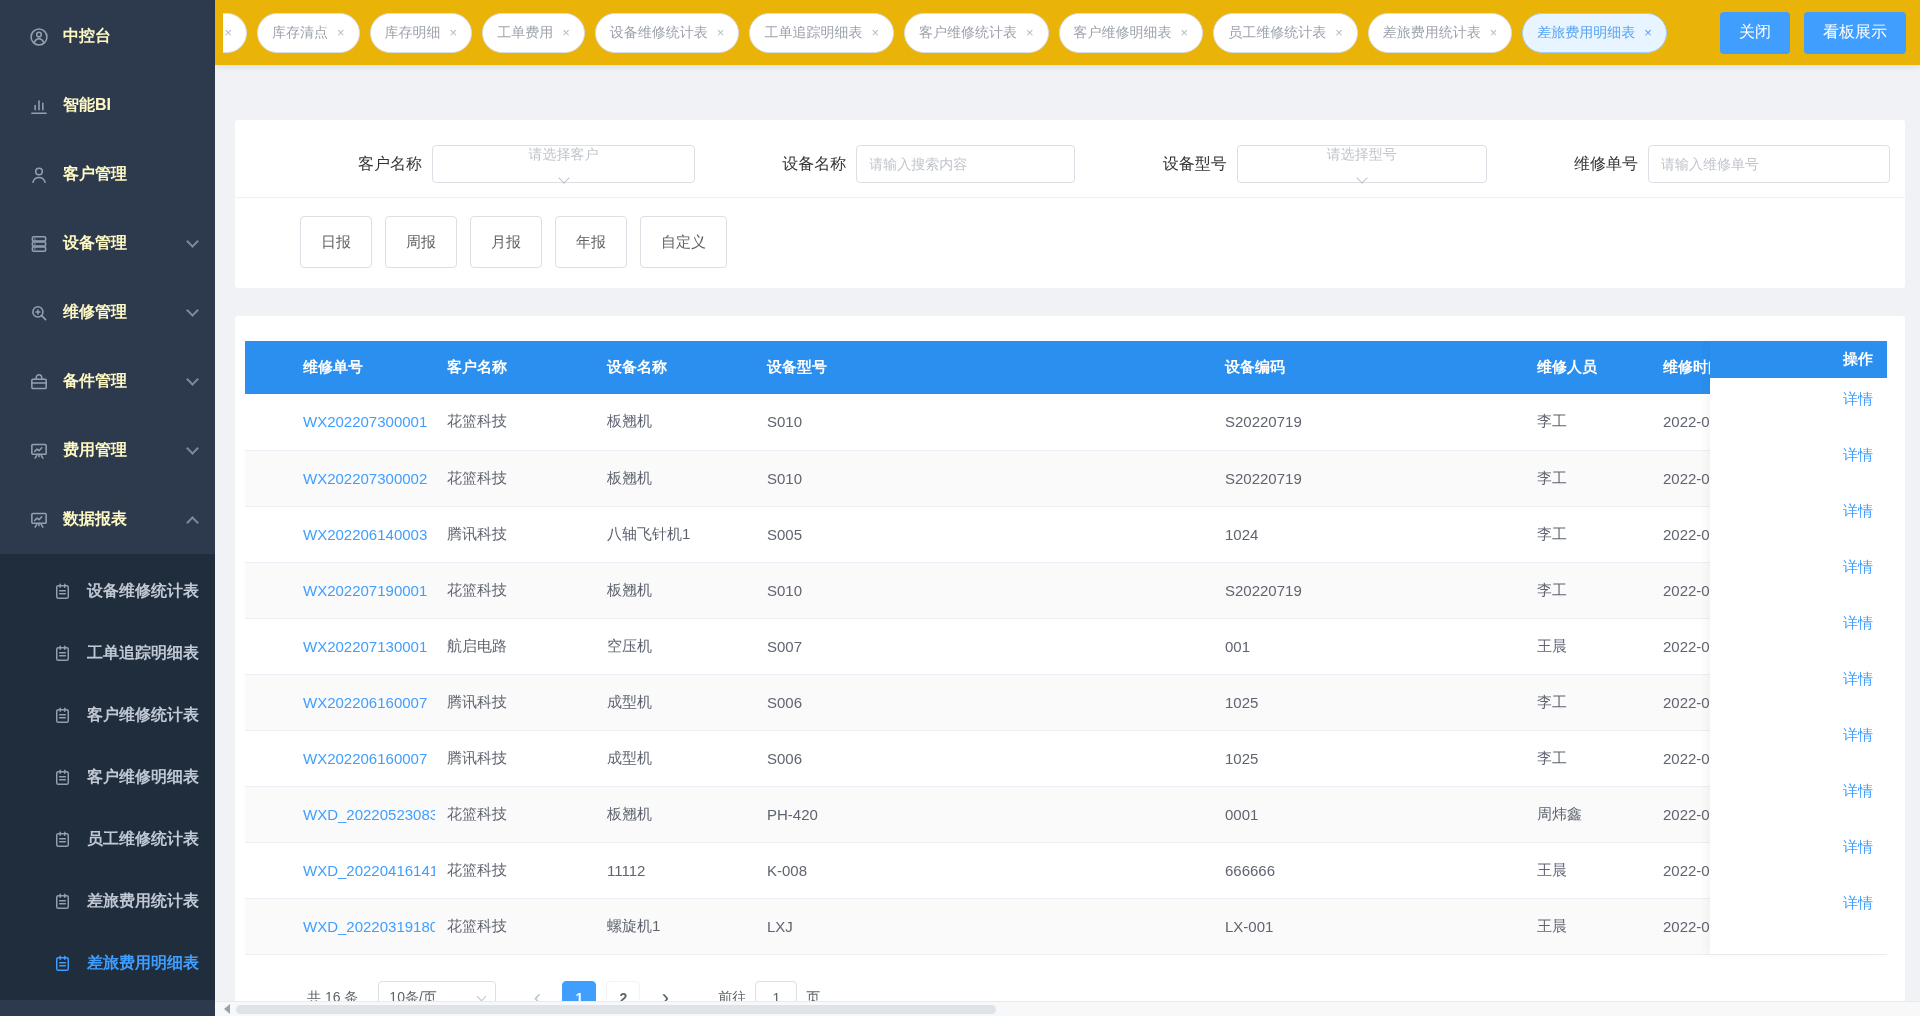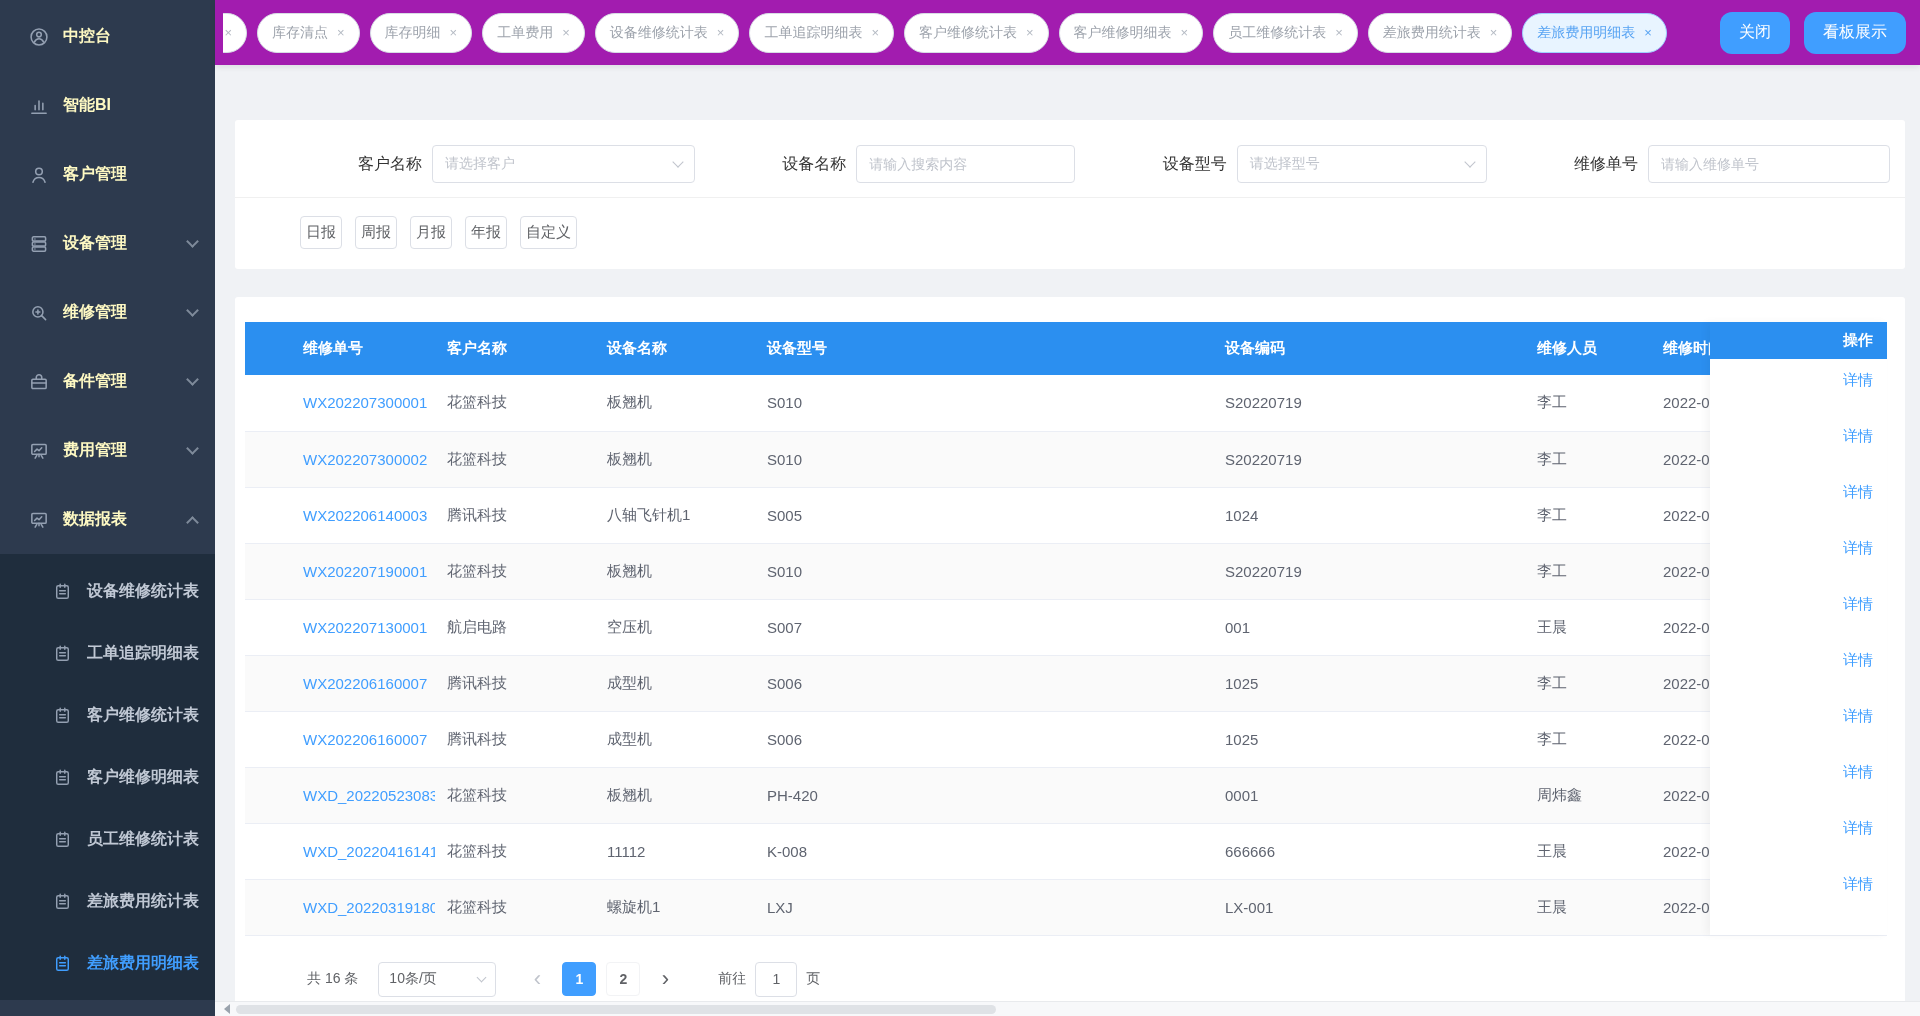--- a/index.html
+++ b/index.html
@@ -19,55 +19,55 @@
     color:#c0c8d4;font-size:16px;font-weight:700;cursor:pointer;}
   .sub-item .sicon{width:21px;height:21px;margin-right:14px;color:#94a0b2;display:inline-flex;}
   .sub-item.active{color:var(--accent);}
   .sub-item.active .sicon{color:var(--accent);}
   .caret{width:9px;height:9px;border-right:2px solid currentColor;border-bottom:2px solid currentColor;display:inline-block;}
   .caret.down{transform:rotate(45deg);margin-top:-4px;}
   .caret.up{transform:rotate(-135deg);margin-top:6px;}
 
   
   .main{flex:1;display:flex;flex-direction:column;min-width:0;}
-  .tabbar{height:65px;flex:none;background:#a21caf;display:flex;align-items:center;
+  .tabbar{height:65px;flex:none;background:#eab308;display:flex;align-items:center;
     padding:0 14px 0 8px;box-shadow:0 2px 6px rgba(0,21,41,.09);position:relative;z-index:3;}
   .tabs{display:flex;align-items:center;gap:10px;flex:1;min-width:0;overflow:hidden;margin-right:16px;}
   .chip{flex:none;height:40px;display:inline-flex;align-items:center;padding:0 14px;
     border:1px solid #d8dce5;border-radius:20px;background:#fff;color:#9da3ac;font-size:14px;cursor:pointer;}
   .chip .chip-label{white-space:nowrap;}
   .chip .chip-x{margin-left:9px;color:#b4bac3;font-size:13px;line-height:1;}
   .chip .chip-x::before{content:"×";}
   .chip.active{background:#e8f4ff;border-color:#a0cfff;color:#57a3f3;}
   .chip.active .chip-x{color:#57a3f3;}
   .chip.clipped{width:118px;margin-left:-94px;justify-content:flex-end;}
   .tab-btn{flex:none;height:42px;padding:0 19px;margin-left:14px;background:var(--accent);
-    color:#fff;font-size:16px;border:none;border-radius:12px;cursor:pointer;font-family:inherit;}
+    color:#fff;font-size:16px;border:none;border-radius:4px;cursor:pointer;font-family:inherit;}
 
   .content{flex:1;padding:27px 15px 0 20px;overflow:hidden;}
   .card{background:#fff;border-radius:3px;margin-top:28px;}
 
   
   .filter-card{margin-bottom:10px;}
   .filter-row{display:flex;align-items:center;justify-content:space-between;
     padding:25px 15px 14px 123px;}
   .f-group{display:flex;align-items:center;}
   .f-label{font-size:16px;color:#333;margin-right:10px;white-space:nowrap;}
   .f-select{height:38px;border:1px solid #dcdfe6;border-radius:4px;background:#fff;
-    display:flex;align-items:center;justify-content:space-between;padding:0 12px;cursor:pointer;}
+    display:flex;align-items:center;justify-content:space-between;padding:0 12px;cursor:pointer;flex-direction:column;}
   .f-select .ph{color:#c0c4cc;font-size:14px;}
   .f-select .caret{color:#c0c4cc;width:8px;height:8px;border-width:1.5px;}
   .f-input{height:38px;border:1px solid #dcdfe6;border-radius:4px;padding:0 12px;
     font-size:14px;color:#606266;font-family:inherit;outline:none;}
   .f-input::placeholder{color:#c0c4cc;}
   .divider{border-bottom:1px solid #f0f0f0;margin:0 0;}
   .actions-row{display:flex;align-items:center;justify-content:space-between;padding:18px 15px 20px 65px;}
   .period-group{display:flex;gap:13px;}
   .right-actions{display:flex;align-items:center;gap:13px;}
-  .btn{height:33px;padding:0 5px;border:1px solid #dcdfe6;border-radius:4px;background:#fff;
+  .btn{height:52px;padding:0 20px;border:1px solid #dcdfe6;border-radius:4px;background:#fff;
     color:#606266;font-size:15px;cursor:pointer;font-family:inherit;white-space:nowrap;}
   .btn.primary{background:var(--accent);border-color:var(--accent);color:#fff;}
   .btn.danger{background:var(--danger);border-color:var(--danger);color:#fff;}
   .expand-link{display:inline-flex;align-items:center;gap:8px;color:var(--accent);
     font-size:15px;cursor:pointer;margin-left:6px;}
   .expand-link .caret{width:8px;height:8px;border-width:1.5px;}
 
   
   .table-card{position:relative;padding:25px 18px 22px 10px;}
   table.data-table{border-collapse:collapse;table-layout:fixed;width:1642px;}

